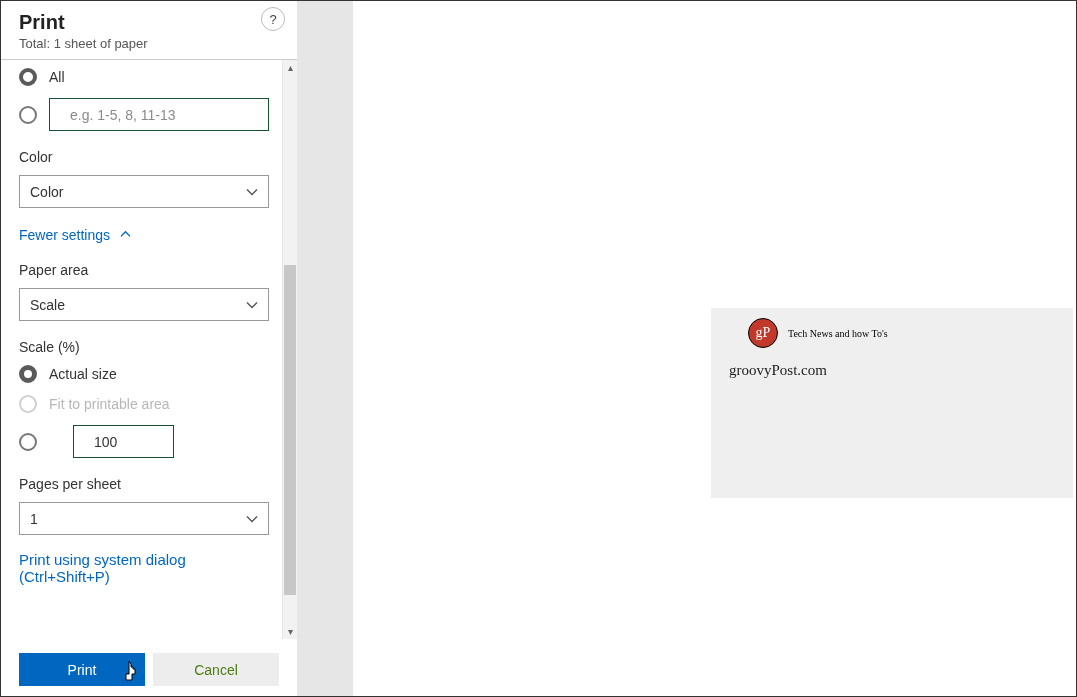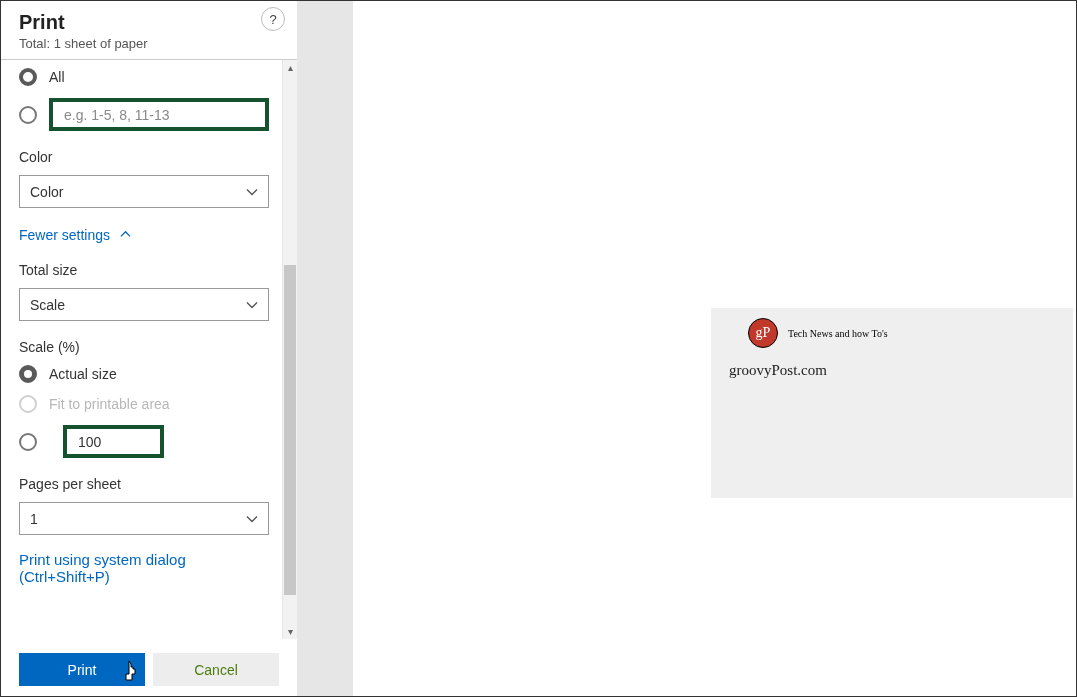--- a/index.html
+++ b/index.html
@@ -21,21 +21,21 @@
   .scroll-arrow.down { bottom: 2px; }
 
   .radio-row { display: flex; align-items: center; gap: 12px; margin-bottom: 12px; }
   .radio { width: 18px; height: 18px; border: 2px solid #777; border-radius: 50%; flex: none; position: relative; }
   .radio.bold { border-width: 4px; border-color:#5a5a5a; }
   .radio.selected { border-width: 5px; border-color: #5a5a5a; }
   .radio.disabled { border-color: #d0d0d0; }
   .radio-label { font-size: 14px; color: #333; }
   .radio-label.disabled { color: #b7b7b7; }
 
-  .text-input { width: 220px; height: 33px; border: 4px solid #14532d; padding: 0 11px; font-size: 14px; color: #333; }
+  .text-input { width: 220px; height: 33px; border: 1px solid #14532d; padding: 0 20px; font-size: 14px; color: #333; }
   .text-input.small { width: 101px; margin-left: 40px; }
 
   .section-label { font-size: 14px; color: #333; margin: 18px 0 10px 0; font-weight: 400; }
 
   .select { width: 250px; height: 33px; border: 1px solid #999; display: flex; align-items: center; justify-content: space-between; padding: 0 10px; font-size: 14px; color: #333; background:#fff; }
   .chev { width: 12px; height: 12px; }
   .chev svg { display:block; }
 
   .link { color: #0067c0; font-size: 14px; cursor: pointer; display: inline-flex; align-items: center; gap: 10px; }
   .link.small { font-size: 15px; }
@@ -95,21 +95,21 @@
         <span class="link">
           <span>Fewer settings</span>
           <span>
             <svg viewBox="0 0 12 12" width="11" height="11">
                 <path d="M1 8 L6 3 L11 8" fill="none" stroke="#0067c0" stroke-width="1.4"></path>
               </svg>
           </span>
         </span>
       </div>
 
-      <div class="section-label">Total size</div>
+      <div class="section-label">Paper area</div>
       <div class="select">
         <span>Scale</span>
         <span class="chev">
           <svg viewBox="0 0 12 12" width="12" height="12">
               <path d="M1 3.5 L6 8.5 L11 3.5" fill="none" stroke="#555" stroke-width="1.4"></path>
             </svg>
         </span>
       </div>
 
       <div class="section-label">Scale (%)</div>
@@ -119,21 +119,21 @@
         <div class="radio-label">Actual size</div>
       </div>
 
       <div class="radio-row">
         <div class="radio disabled"></div>
         <div class="radio-label disabled">Fit to printable area</div>
       </div>
 
       <div class="radio-row" style="margin-bottom:6px;">
         <div class="radio"></div>
-        <input class="text-input small" style="margin-left: 14px;" type="text" value="100">
+        <input class="text-input small" style="margin-left: 24px;" type="text" value="100">
       </div>
 
       <div class="section-label">Pages per sheet</div>
       <div class="select">
         <span>1</span>
         <span class="chev">
           <svg viewBox="0 0 12 12" width="12" height="12">
               <path d="M1 3.5 L6 8.5 L11 3.5" fill="none" stroke="#555" stroke-width="1.4"></path>
             </svg>
         </span>

